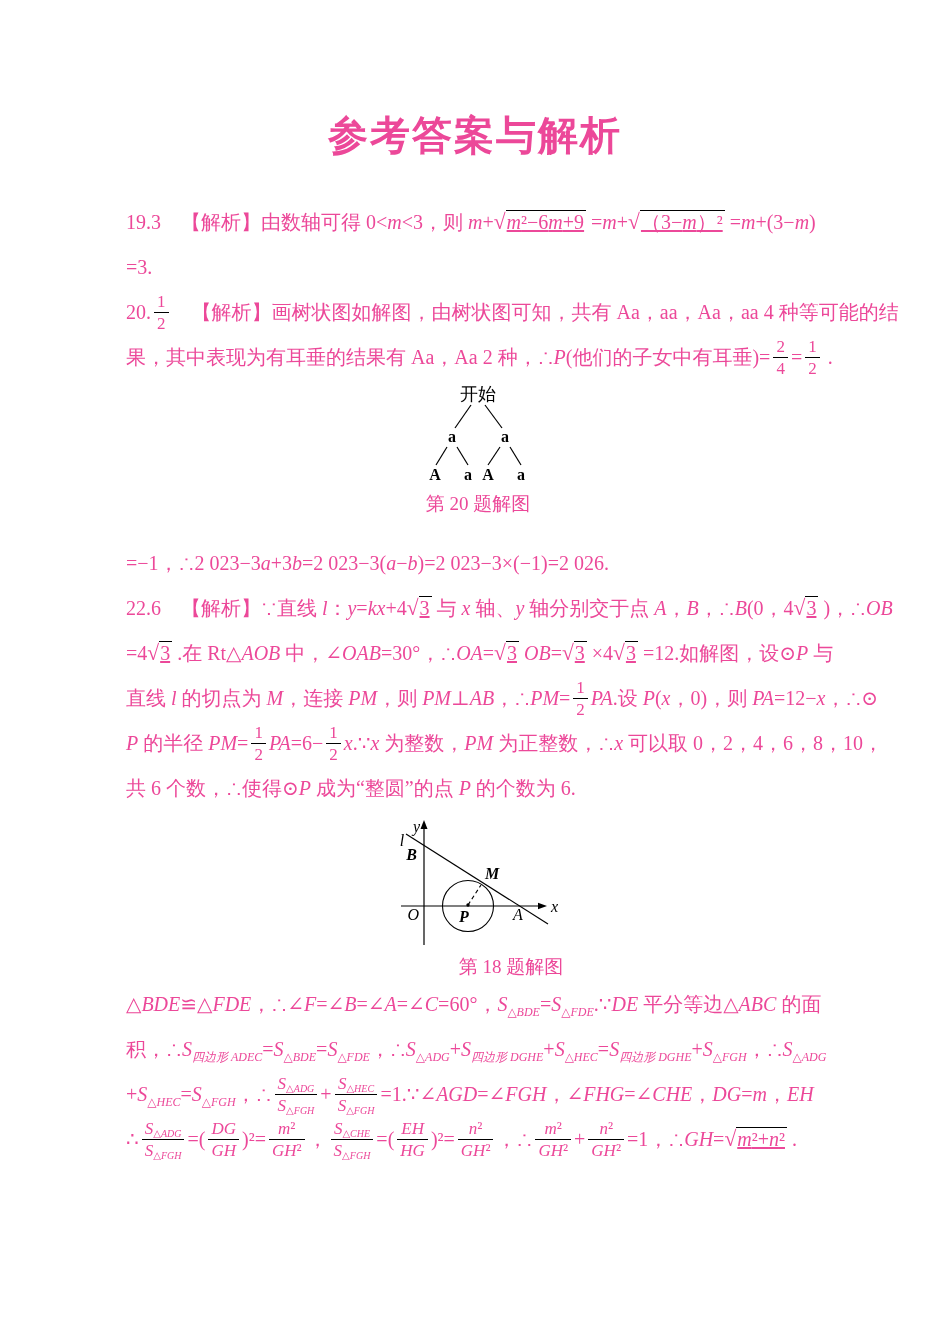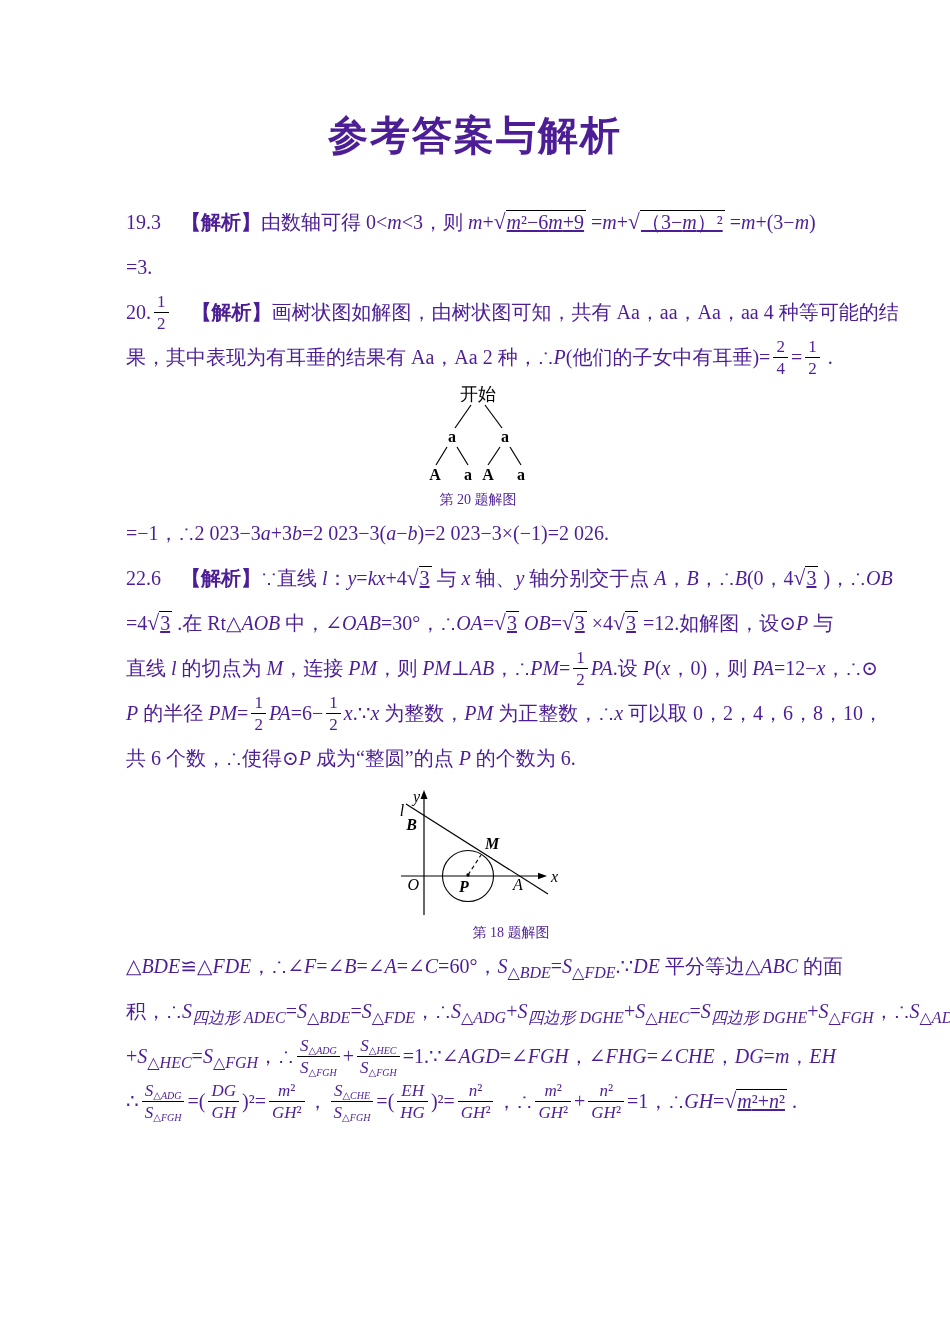--- a/index.html
+++ b/index.html
@@ -1,39 +1,39 @@
 <!DOCTYPE html>
 <html><head>
 <meta charset="utf-8">
 <style>
   html,body{margin:0;padding:0;background:#e8e8e8;}
   .page{position:relative;width:950px;height:1344px;background:#ffffff;margin:0 auto;
-        overflow:hidden;color:#4c1d95;
+        overflow:hidden;color:#ec4899;
         font-family:"Liberation Serif","DejaVu Serif",serif;font-size:20px;}
   .title{position:absolute;top:108px;left:0;width:100%;text-align:center;
          font-size:40px;font-weight:bold;letter-spacing:2px;}
   .content{position:absolute;top:194px;left:126px;width:704px;}
   .pslot{margin:0;}
   .pslot:first-child{margin-top:6px;}
   .line{height:45px;line-height:45px;white-space:nowrap;}
   .it{font-style:italic;}
-  .bd{font-weight:bold;font-family:"Liberation Sans","DejaVu Sans",sans-serif;}
-  sub{font-size:16px;font-style:italic;vertical-align:-5px;line-height:0;}
+  .bd{font-weight:normal;font-family:"Liberation Sans","DejaVu Sans",sans-serif;}
+  sub{font-size:12px;font-style:italic;vertical-align:-5px;line-height:0;}
   .sq{white-space:nowrap;}
   .sq .rad{font-size:1.08em;}
   .sq .bar{border-top:1px solid #000;padding:0 2px 0 1px;text-decoration:underline;}
   .frac{display:inline-block;vertical-align:middle;text-align:center;
         font-size:17px;line-height:1.12;margin:0 3px;position:relative;top:-2px;}
   .frac .num{display:block;border-bottom:1px solid #000;padding:0 3px 1px;}
   .frac .den{display:block;padding:1px 3px 0;}
   .frac sub{font-size:10px;vertical-align:-3px;}
   figure{margin:0;text-align:center;}
-  #fig20{margin:4px 0 2px 0;}
+  #fig20{margin:4px 0 24px 0;}
   #fig22{margin:8px 0 2px 0;}
-  figcaption{font-size:14px;margin-top:2px;}
+  figcaption{font-size:19px;margin-top:2px;}
   #fig22 figcaption{transform:translateX(33px);}
   svg{overflow:visible;}
   .fig-label{font-style:italic;font-size:16px;font-family:"Liberation Serif","DejaVu Serif",serif;}
   .fig-label-bold{font-weight:bold;}
   .tree-text{font-size:18px;font-family:"Liberation Serif","DejaVu Serif",serif;}
   .tree-letter{font-size:16px;font-weight:bold;font-family:"Liberation Serif","DejaVu Serif",serif;}
 </style>
 </head>
 <body>
 

